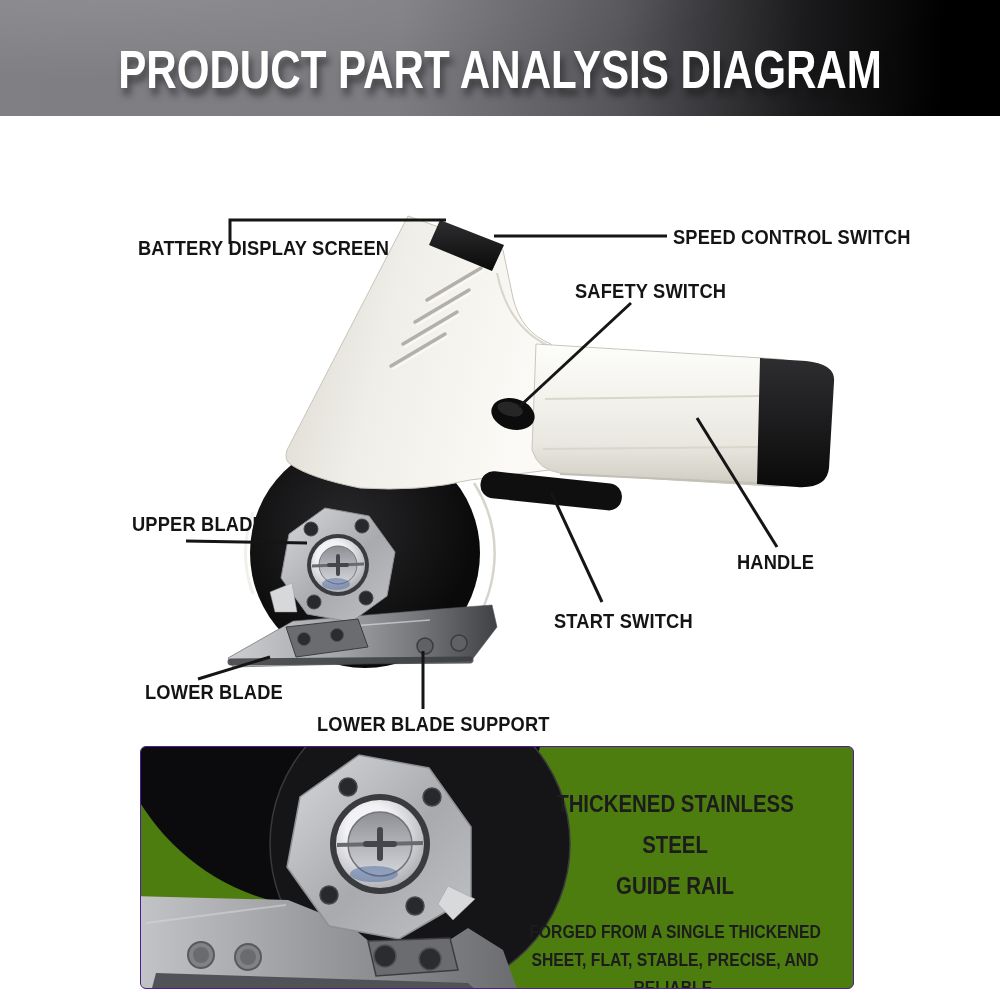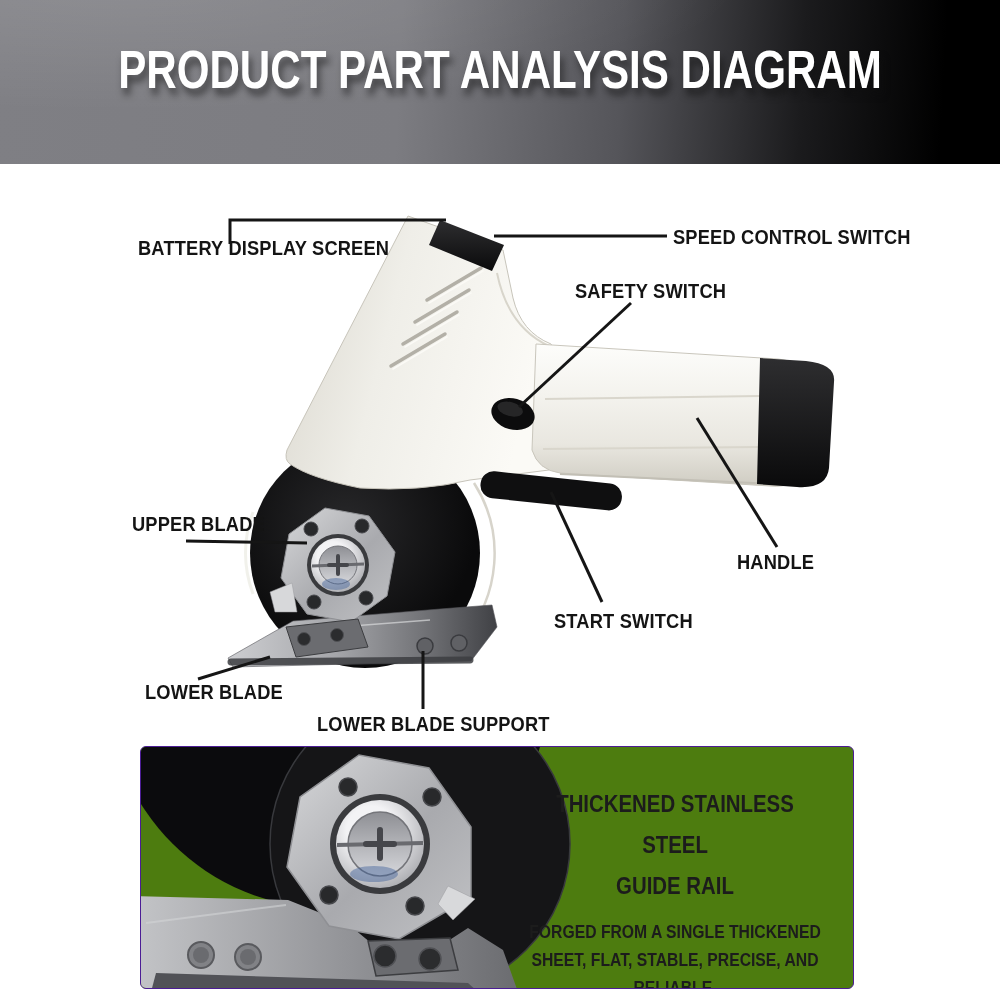--- a/index.html
+++ b/index.html
@@ -1,20 +1,20 @@
 <!DOCTYPE html>
 <html><head>
 <meta charset="utf-8">
 <style>
   html,body{margin:0;padding:0;}
   body{width:1000px;height:1000px;position:relative;background:#ffffff;overflow:hidden;
        font-family:"Liberation Sans",sans-serif;}
 
   
-  .banner{position:absolute;left:0;top:0;width:1000px;height:164px;
+  .banner{position:absolute;left:0;top:0;width:1000px;height:116px;
     background:
       radial-gradient(120% 150% at 12% -10%, rgba(255,255,255,.12), rgba(255,255,255,0) 52%),
       linear-gradient(93deg,#7f7f84 0%,#7c7c81 40%,#55555a 62%,#1b1b1d 80%,#000 94%,#000 100%);}
   .banner-title{position:absolute;left:0;right:0;top:40px;text-align:center;
     font-weight:700;font-size:54px;line-height:58px;color:#ffffff;white-space:nowrap;
     transform:scaleX(.78);letter-spacing:0;
     text-shadow:4px 7px 9px rgba(15,15,15,.55);}
 
   
   .stage{position:absolute;left:0;top:0;width:1000px;height:1000px;}

